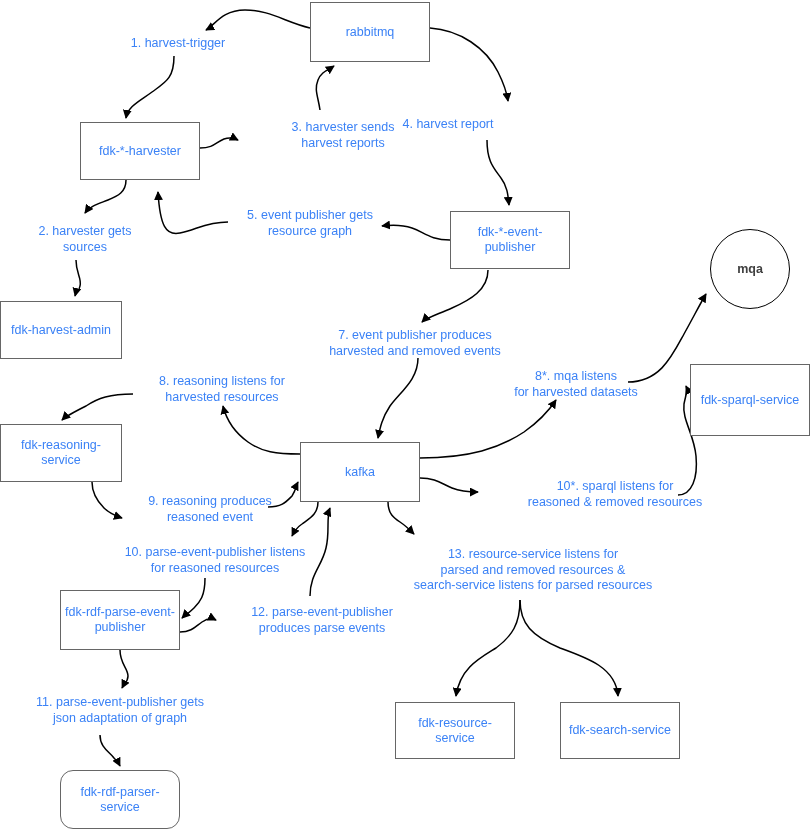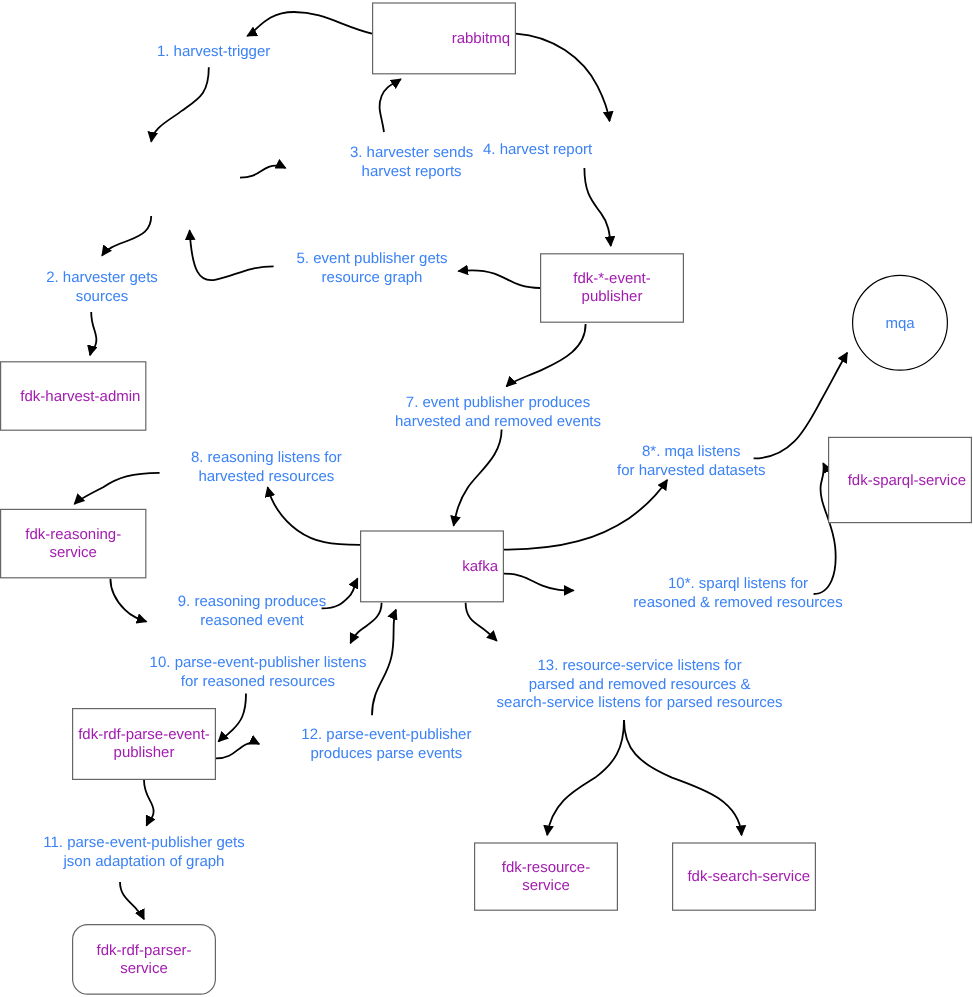--- a/index.html
+++ b/index.html
@@ -25,40 +25,41 @@
     width: 811px;
     height: 831px;
   }
   .node-box {
     position: absolute;
     box-sizing: border-box;
     border: 1.6px solid #666666;
     background: #ffffff;
     display: flex;
     align-items: center;
-    justify-content: flex-end;
+    justify-content: center;
     text-align: center;
     font-size: 12.5px;
     line-height: 15px;
-    color: #a21caf;
+    color: #3b82f6;
     padding: 2px 4px;
   }
   .node-circle {
     position: absolute;
     box-sizing: border-box;
     border: 1.6px solid #000000;
     border-radius: 50%;
     background: #ffffff;
     display: flex;
     align-items: center;
     justify-content: center;
     text-align: center;
     font-size: 12.5px;
     line-height: 15px;
-    color: #3b82f6;
+    color: #404040;
+    font-weight: bold;
   }
   .edge-label {
     position: absolute;
     text-align: center;
     font-size: 12.5px;
     line-height: 15.5px;
     color: #3b82f6;
     white-space: pre;
     background: transparent;
   }
@@ -135,20 +136,23 @@
 
       <path d="M 520 600 C 520 624 532 636 560 648 C 588 658 616 668 618 696" marker-end="url(#arrow)"></path>
 
     </g>
   </svg>
 
   <div class="node-box" style="left:310px; top:2px; width:120px; height:60px;">
     <span>rabbitmq</span>
   </div>
 
+  <div class="node-box" style="left:80px; top:122px; width:120px; height:58px;">
+    <span>fdk-*-harvester</span>
+  </div>
 
   <div class="node-box" style="left:450px; top:211px; width:120px; height:58px;">
     <span>fdk-*-event-publisher</span>
   </div>
 
   <div class="node-box" style="left:0px; top:301px; width:122px; height:58px;">
     <span>fdk-harvest-admin</span>
   </div>
 
   <div class="node-circle" style="left:710px; top:229px; width:80px; height:80px;">

